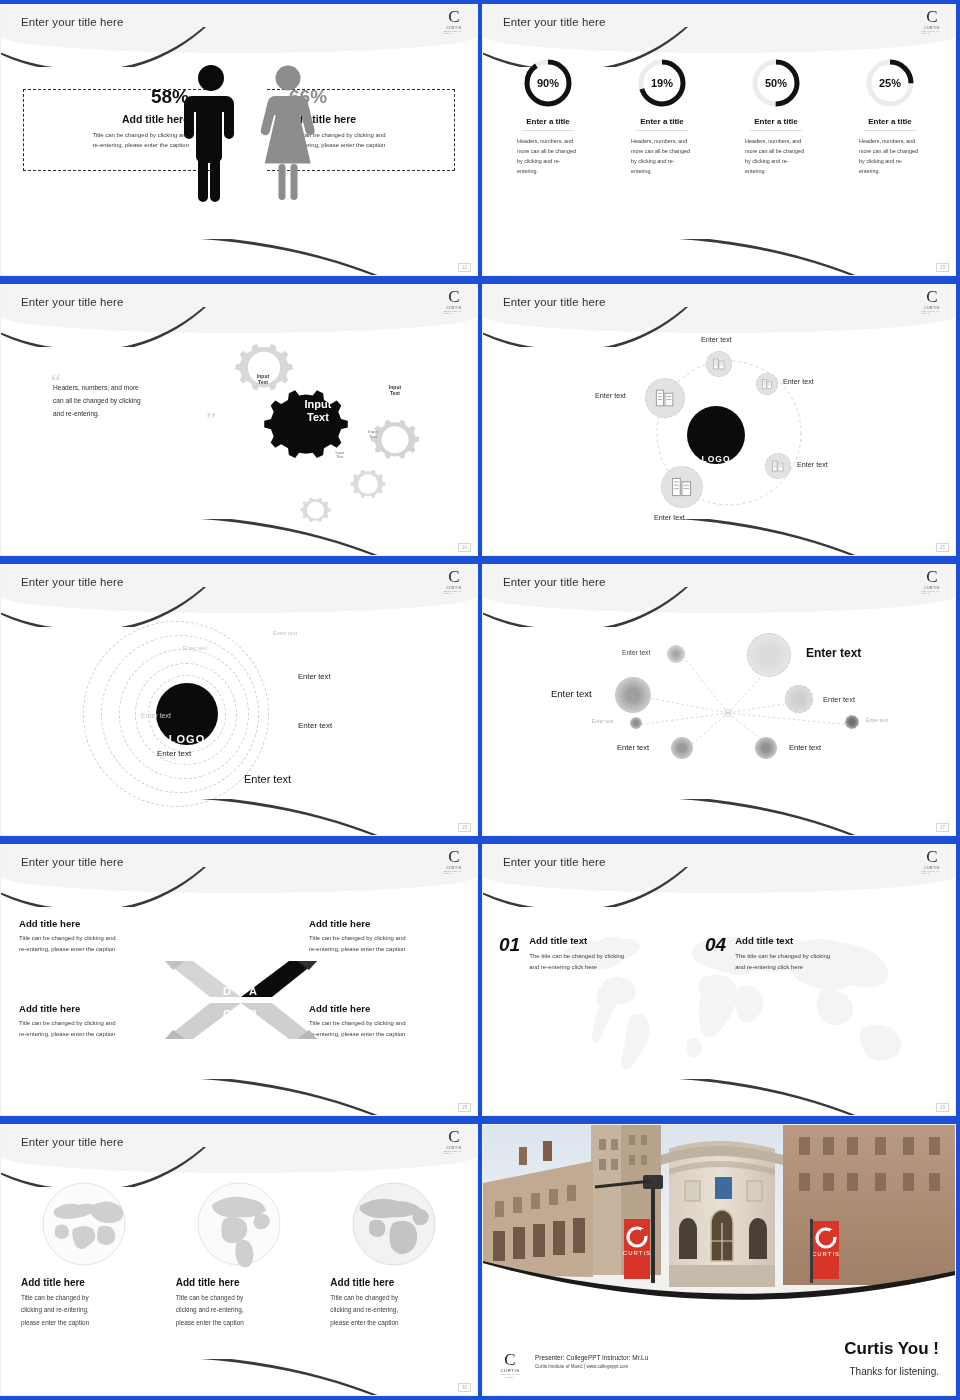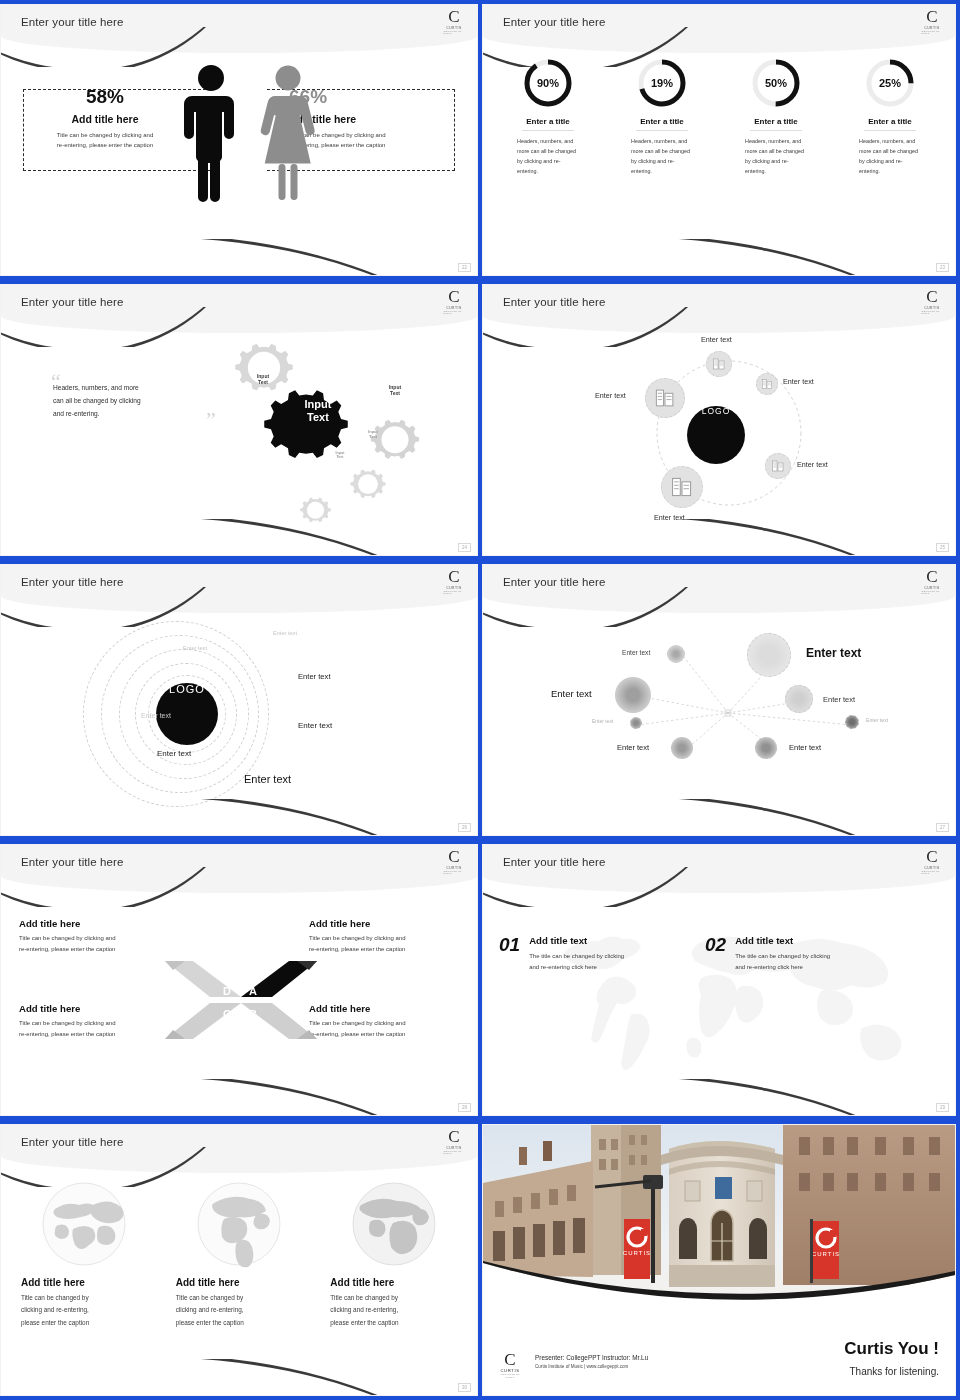--- a/index.html
+++ b/index.html
@@ -89,21 +89,21 @@
   .dashbox {
     position: absolute; top: 36px; height: 82px;
     border: 1px dashed #2b2b2b; border-right: none;
   }
   .dashbox.l { left: 22px; width: 188px; border-left: 1px dashed #2b2b2b; border-right: none; border-top: 1px dashed #2b2b2b; border-bottom: 1px dashed #2b2b2b; }
   .dashbox.r { right: 22px; width: 188px; border-right: 1px dashed #2b2b2b; border-left: none; }
   .pct { font-size: 19px; font-weight: bold; line-height: 1; }
   .pct.dark { color: #111; }
   .pct.gray { color: #8d8d8d; }
   .ppl-col { position: absolute; top: 34px; width: 168px; }
-  .ppl-col.l { left: 20px; text-align: center; }
+  .ppl-col.l { left: 20px; text-align: right; }
   .ppl-col.r { right: 20px; text-align: left; }
   .ppl-title { font-size: 10.5px; font-weight: bold; color: #111; margin-top: 7px; }
   .ppl-desc { font-size: 6px; color: #3c3c3c; line-height: 1.7; margin-top: 5px; }
   .figure { position: absolute; top: 10px; }
   .fig-man { left: 182px; }
   .fig-woman { left: 258px; }
 
   
   .donuts { position: absolute; left: 8px; right: 8px; top: 4px; display: flex; }
   .donut-cell { flex: 1; display: flex; flex-direction: column; align-items: center; }
@@ -122,22 +122,22 @@
   .qm { position: absolute; font-size: 22px; color: #d6d6d6; font-family: "Liberation Serif", serif; line-height: 1; }
   .qm.open { left: 50px; top: 38px; }
   .qm.close { left: 205px; top: 76px; }
   .gear-txt { font-size: 5px; font-weight: bold; color: #3a3a3a; text-align: center; line-height: 1.25; }
   .gear-txt.big { font-size: 11px; color: #fff; line-height: 1.15; }
 
   
   .hub-lbl { position: absolute; font-size: 7.2px; color: #2b2b2b; white-space: nowrap; }
   .logo-dot {
     position: absolute; border-radius: 50%; background: #0b0b0b;
-    display: flex; align-items: flex-start; justify-content: center;
-    color: #fff; font-size: 8.5px; font-weight: normal; letter-spacing: 1px;
+    display: flex; align-items: flex-end; justify-content: center;
+    color: #fff; font-size: 8.5px; font-weight: bold; letter-spacing: 1px;
   }
   .node {
     position: absolute; border-radius: 50%;
     background: #e2e2e2; border: 1px dashed #cfcfcf;
     display: flex; align-items: center; justify-content: center;
   }
 
   
   .ring { position: absolute; border-radius: 50%; border: 1px dashed #cfcfcf; }
   .ring-lbl { position: absolute; white-space: nowrap; }
@@ -632,21 +632,21 @@
         <div class="num-blk" style="left:16px">
           <div class="big-num">01</div>
           <div>
             <div class="num-title">Add title text</div>
             <div class="num-desc">The title can be changed by clicking</div>
             <div class="num-desc" style="margin-top:0">and re-entering click here</div>
           </div>
         </div>
 
         <div class="num-blk" style="left:222px">
-          <div class="big-num">02</div>
+          <div class="big-num">04</div>
           <div>
             <div class="num-title">Add title text</div>
             <div class="num-desc">The title can be changed by clicking</div>
             <div class="num-desc" style="margin-top:0">and re-entering click here</div>
           </div>
         </div>
       </div>
 
       <div class="sw-bot"></div>
       <div class="pagenum">29</div>

